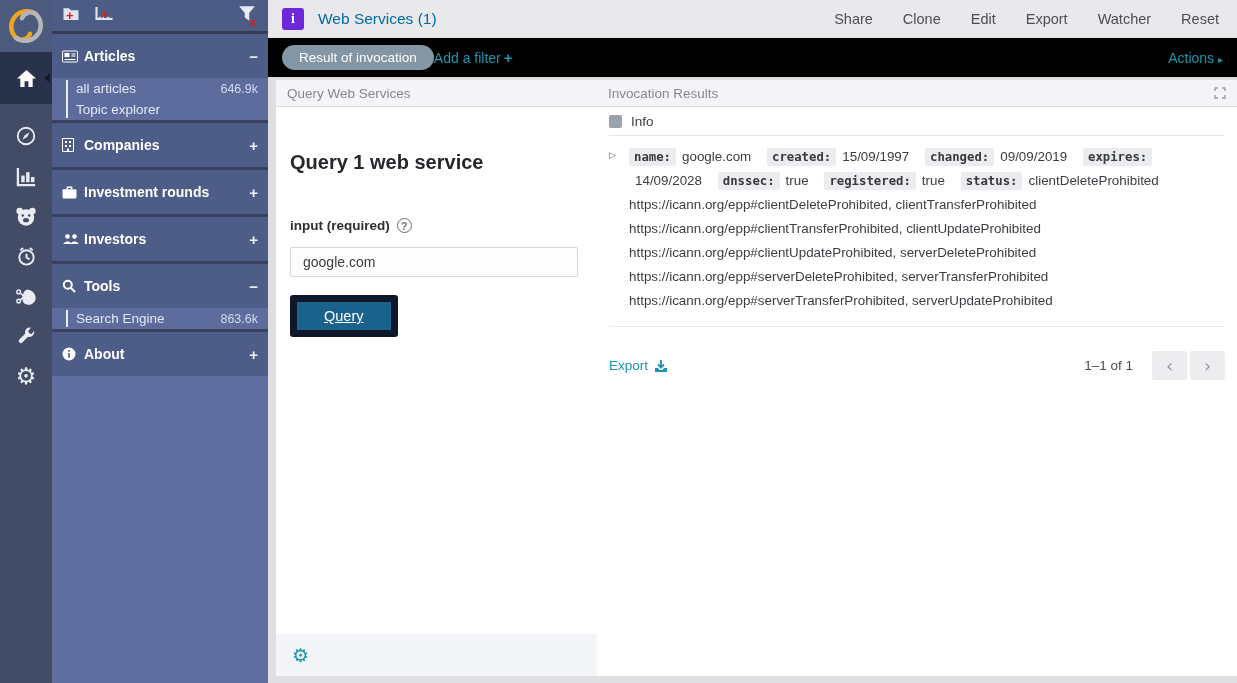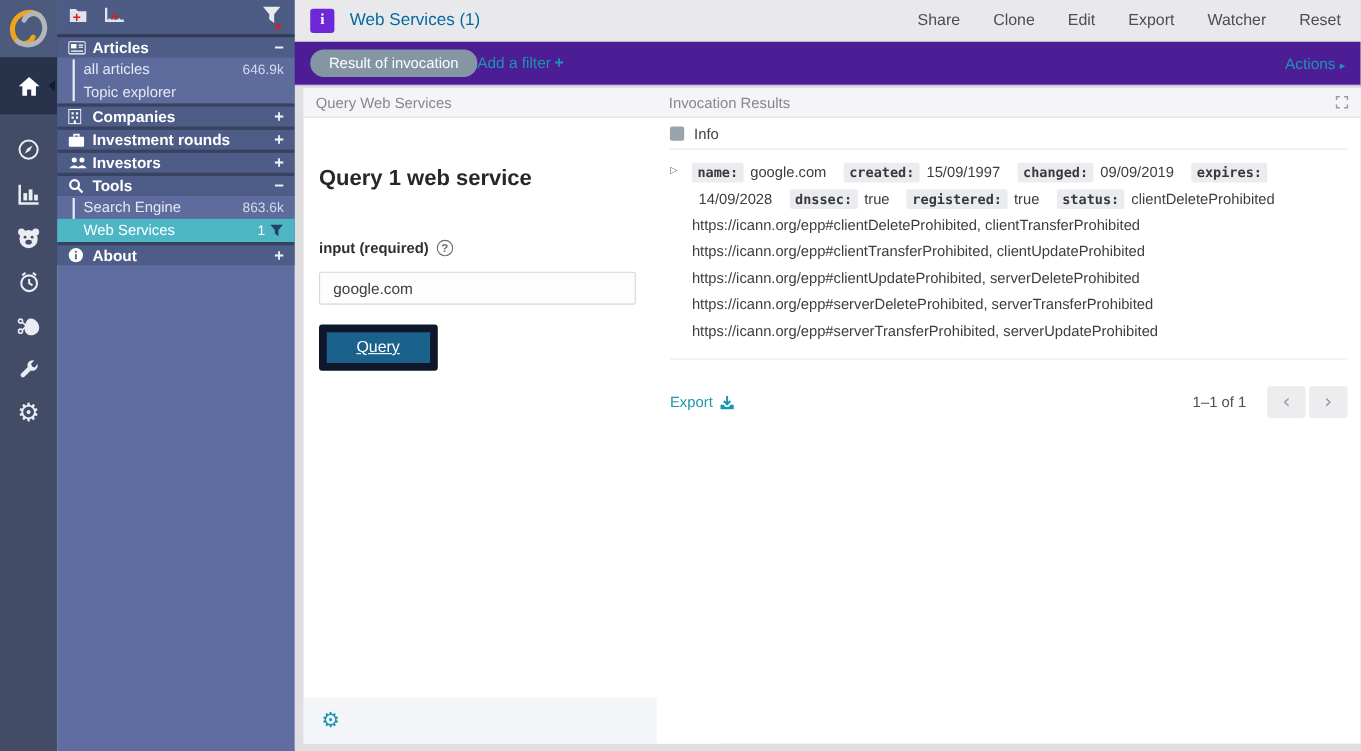--- a/index.html
+++ b/index.html
@@ -18,41 +18,41 @@
   
   .sidebar { position:absolute; left:52px; top:0; width:216px; height:683px; background:#5f6da1; }
   .side-toolbar { height:34px; background:#4d5c85; border-bottom:3px solid #333c54; display:flex; align-items:center; padding:0 10px; }
   .tool-ico { position:relative; margin-right:14px; cursor:pointer; }
   .tool-ico .plus { position:absolute; font-weight:bold; color:#e01b1b; font-size:13px; line-height:1; }
   .tool-ico.funnel { margin-left:auto; margin-right:2px; }
   .tool-ico .cross { position:absolute; right:0px; bottom:-3px; color:#e01b1b; font-weight:bold; font-size:12px; line-height:1; }
 
   .sections { background:#38425e; }
   .section { margin-bottom:3px; }
-  .section-header { height:18px; background:#4e5d87; display:flex; align-items:center; padding:0 10px; cursor:pointer; }
+  .section-header { height:44px; background:#4e5d87; display:flex; align-items:center; padding:0 10px; cursor:pointer; }
   .section-header .s-ico { width:22px; display:flex; }
   .section-header .s-label { color:#ffffff; font-weight:bold; font-size:14px; }
   .section-header .s-toggle { margin-left:auto; color:#eef1f8; font-weight:bold; font-size:15px; }
   .section-items { background:#5e6c9d; position:relative; }
   .section-items::before { content:""; position:absolute; left:14px; top:2px; bottom:2px; width:2px; background:#e9edf6; }
   .side-item { height:21px; display:flex; align-items:center; padding:0 10px 0 24px; color:#e3e8f5; font-size:13.5px; cursor:pointer; }
   .side-item .count { margin-left:auto; font-size:12.5px; color:#d3daec; }
   .side-item.selected { position:relative; z-index:1; background:#4cb6c4; color:#ffffff; padding-left:24px; }
   .side-item.selected .count { color:#ffffff; margin-right:4px; }
 
   
   .main { position:absolute; left:268px; top:0; right:0; height:683px; }
   .topbar { height:38px; background:#e9e9eb; border-bottom:1px solid #dcdcdf; display:flex; align-items:center; }
   .info-badge { width:22px; height:22px; margin-left:14px; background:#6d28d9; border-radius:3px; color:#fff;
       font-family:"Liberation Serif", serif; font-weight:bold; font-size:14px; display:flex; align-items:center; justify-content:center; }
   .page-title { margin-left:14px; font-size:15.5px; color:#0369a1; }
   .top-menu { margin-left:auto; display:flex; gap:30px; padding-right:18px; font-size:14.5px; color:#4b4e55; }
   .top-menu span { cursor:pointer; }
 
-  .filterbar { height:40px; background:#4c1d95; border-bottom:1px solid #d7d7da; display:flex; align-items:center; padding:0 14px; }
+  .filterbar { height:40px; background:#000000; border-bottom:1px solid #d7d7da; display:flex; align-items:center; padding:0 14px; }
   .pill { background:#8496a3; color:#fdfdfe; border-radius:13px; height:25px; padding:0 17px; font-size:13.5px; display:flex; align-items:center; cursor:pointer; }
   .add-filter { color:#1b96ae; font-size:14px; cursor:pointer; }
   .add-filter b { font-size:15px; margin-left:3px; }
   .actions-link { margin-left:auto; color:#1b96ae; font-size:14px; cursor:pointer; }
   .actions-link .arr { font-family:"DejaVu Sans", sans-serif; font-size:10px; }
 
   .content { position:relative; height:604px; background:#dfdfe2; }
   .panel { position:absolute; top:2px; height:596px; background:#ffffff; }
   .panel-header { height:27px; background:#f5f5f7; border-bottom:1px solid #dddde1; display:flex; align-items:center; padding:0 11px; color:#86878d; font-size:13.5px; }
   .expand-ico { margin-left:auto; cursor:pointer; display:flex; }
@@ -254,27 +254,20 @@
               </svg>
           </span>
           <span class="s-label">Tools</span>
           <span class="s-toggle">−</span>
         </div>
         <div class="section-items">
           <div class="side-item">
             <span>Search Engine</span>
             <span class="count">863.6k</span>
           </div>
-          <div class="side-item selected">
-            <span>Web Services</span>
-            <span class="count">1</span>
-            <svg width="13" height="13" viewBox="0 0 16 15">
-                <path d="M1 1 H15 L10 7 V14 L6 11 V7 Z" fill="#23425f"></path>
-              </svg>
-          </div>
         </div>
       </div>
 
       <div class="section">
         <div class="section-header">
           <span class="s-ico">
             <svg width="14" height="14" viewBox="0 0 14 14">
                 <circle cx="7" cy="7" r="6.5" fill="#fff"></circle>
                 <rect x="6.2" y="6" width="1.6" height="4.8" fill="#4e5d87"></rect>
                 <rect x="6.2" y="3" width="1.6" height="1.8" fill="#4e5d87"></rect>

